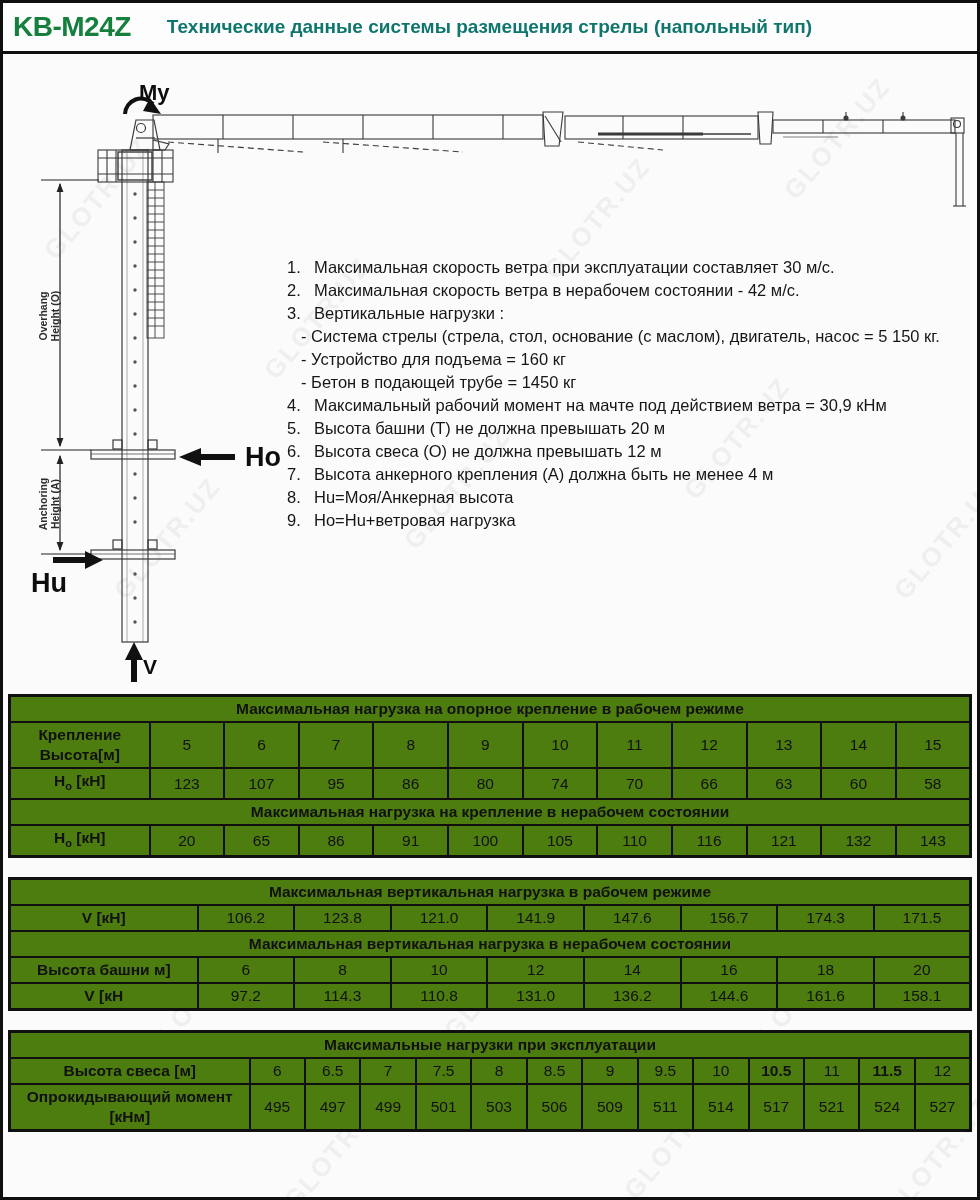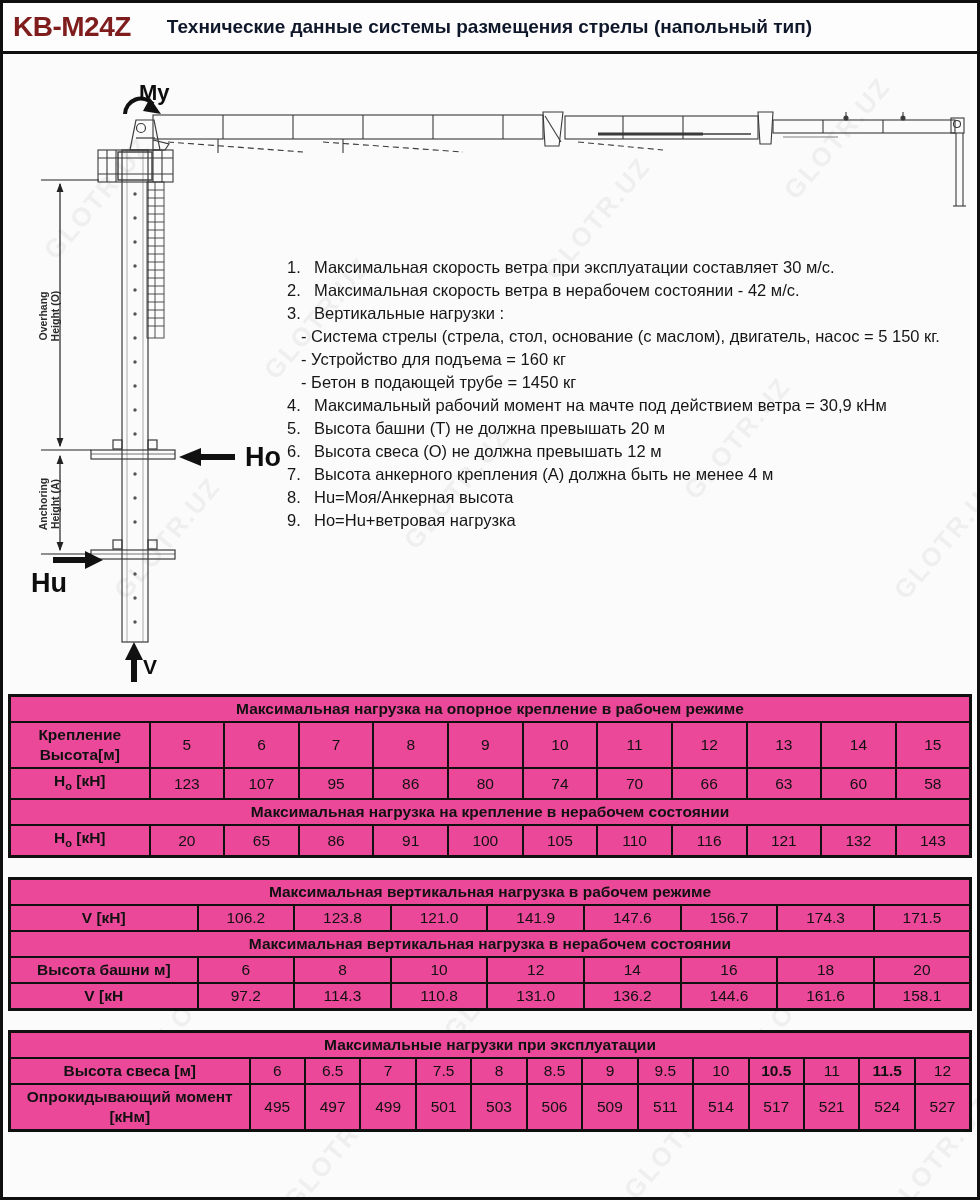--- a/index.html
+++ b/index.html
@@ -13,38 +13,38 @@
     overflow:hidden;
     color:#111;
   }
   
   .hdr{
     height:48px;border-bottom:3px solid #101010;
     display:flex;align-items:center;
     padding-left:10px;background:#fdfdfd;
     position:relative;z-index:1;
   }
-  .hdr .model{font-size:28px;font-weight:bold;letter-spacing:-.5px;color:#7f1d1d;}
-  .hdr .title{font-size:19px;font-weight:bold;margin-left:36px;color:#0f172a;}
+  .hdr .model{font-size:28px;font-weight:bold;letter-spacing:-.5px;color:#15803d;}
+  .hdr .title{font-size:19px;font-weight:bold;margin-left:36px;color:#0f766e;}
   
   .diagram{position:relative;height:640px;z-index:1;}
   .diagram svg{position:absolute;left:0;top:0;}
   
   .notes{
     position:absolute;left:284px;top:202px;width:682px;
     font-size:16.5px;line-height:23px;color:#161616;z-index:2;
   }
   .note-row{display:flex;}
   .note-num{width:27px;flex:0 0 27px;}
   .note-txt{flex:1;}
   .note-sub{margin-left:14px;}
   
   table.dtable{
     border-collapse:collapse;margin:0 5px;width:964px;
-    table-layout:fixed;background:#ec4899;border:3px solid #101010;
+    table-layout:fixed;background:#4d7c0f;border:3px solid #101010;
     position:relative;z-index:1;
   }
   table.dtable td{
     border:2px solid #101010;text-align:center;vertical-align:middle;
     font-size:15.5px;line-height:20px;padding:2px 1px;color:#111;
   }
   td.title-cell{font-weight:bold;font-size:16px;padding:2px 0;}
   td.label-cell{font-weight:bold;font-size:16px;}
   td.b{font-weight:bold;}
   td sub{font-size:11px;}

